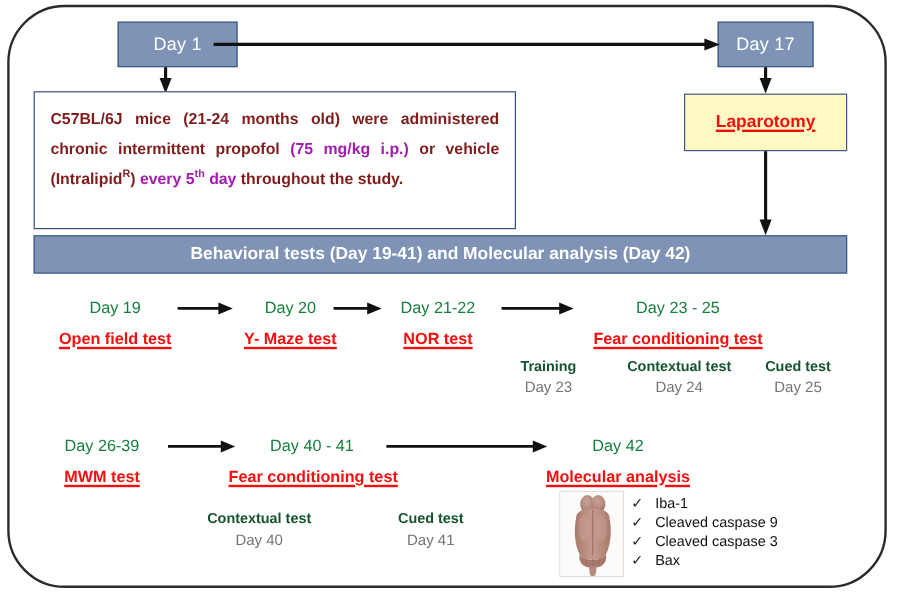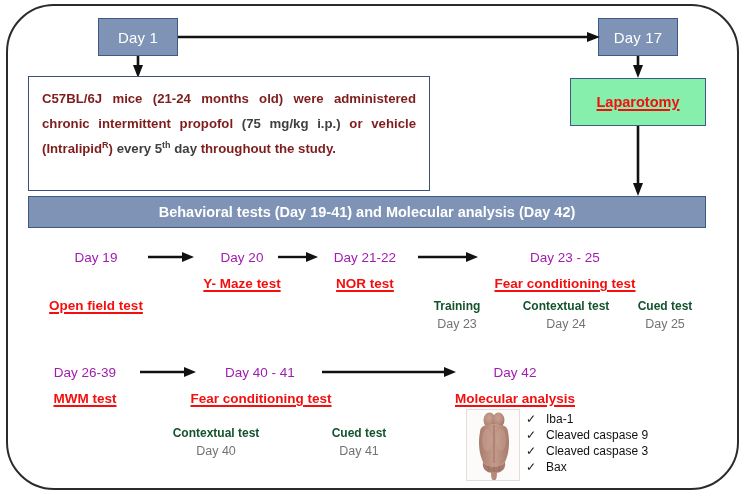--- a/index.html
+++ b/index.html
@@ -30,21 +30,21 @@
   .bluebox{
     background:#7e93b5;
     border:1px solid #3f5a86;
     color:#ffffff;
     display:flex;align-items:center;justify-content:center;
     font-size:15px;
     letter-spacing:.2px;
   }
   
   .whitebox{
-    background:#86efac;
+    background:#fef9c3;
     border:1px solid #3f5a86;
     display:flex;align-items:center;justify-content:center;
   }
   
   #banner{
     background:#7e93b5;
     border:1px solid #3f5a86;
     color:#ffffff;
     font-weight:bold;
     font-size:14.5px;
@@ -57,36 +57,36 @@
     padding:9px 13px 6px 13px;
   }
   #protocol-text{
     font-size:13.2px;
     font-weight:bold;
     line-height:25px;
     color:#14235c;
     text-align:justify;
     text-align-last:left;
   }
-  .purple{color:#404040;}
+  .purple{color:#a21caf;}
   .navy{color:#7f1d1d;}
   sup{font-size:9px;vertical-align:super;line-height:0;}
 
   
   .redtest{
     color:#f40f0f;
     font-weight:bold;
     font-size:13.5px;
     text-decoration:underline;
     text-decoration-thickness:2px;
     text-underline-offset:2px;
     white-space:nowrap;
   }
   .daylabel{
-    color:#a21caf;
+    color:#15803d;
     font-size:13.5px;
     white-space:nowrap;
   }
   .subhead{
     color:#14532d;
     font-weight:bold;
     font-size:12px;
     white-space:nowrap;
   }
   .subday{
@@ -124,21 +124,21 @@
     overflow:hidden;
   }
 </style>
 </head>
 <body>
 
 <div id="page">
 
   <div id="frame"></div>
 
-  <div class="abs bluebox" style="left:98px;top:18px;width:80px;height:38px;">
+  <div class="abs bluebox" style="left:98px;top:18px;width:100px;height:38px;">
     <span>Day 1</span>
   </div>
 
   <div class="abs bluebox" style="left:598px;top:18px;width:80px;height:38px;">
     <span>Day 17</span>
   </div>
 
   <div class="abs arrow-h" style="left:178px;top:30px;width:422px;height:14px;">
     <svg width="422" height="14" viewBox="0 0 422 14">
       <line x1="0" y1="7" x2="412" y2="7" stroke="#111" stroke-width="2.6"></line>
@@ -187,21 +187,21 @@
   <div class="abs center" style="left:188px;top:248px;width:108px;">
     <span class="daylabel">Day 20</span>
   </div>
   <div class="abs center" style="left:310px;top:248px;width:110px;">
     <span class="daylabel">Day 21-22</span>
   </div>
   <div class="abs center" style="left:490px;top:248px;width:150px;">
     <span class="daylabel">Day 23 - 25</span>
   </div>
 
-  <div class="abs center" style="left:32px;top:274px;width:128px;margin-top:22px;">
+  <div class="abs center" style="left:32px;top:274px;width:128px;">
     <span class="redtest">Open field test</span>
   </div>
   <div class="abs center" style="left:308px;top:274px;width:114px;">
     <span class="redtest">NOR test</span>
   </div>
   <div class="abs center" style="left:178px;top:274px;width:128px;">
     <span class="redtest">Y- Maze test</span>
   </div>
   <div class="abs center" style="left:452px;top:274px;width:226px;">
     <span class="redtest">Fear conditioning test </span>

